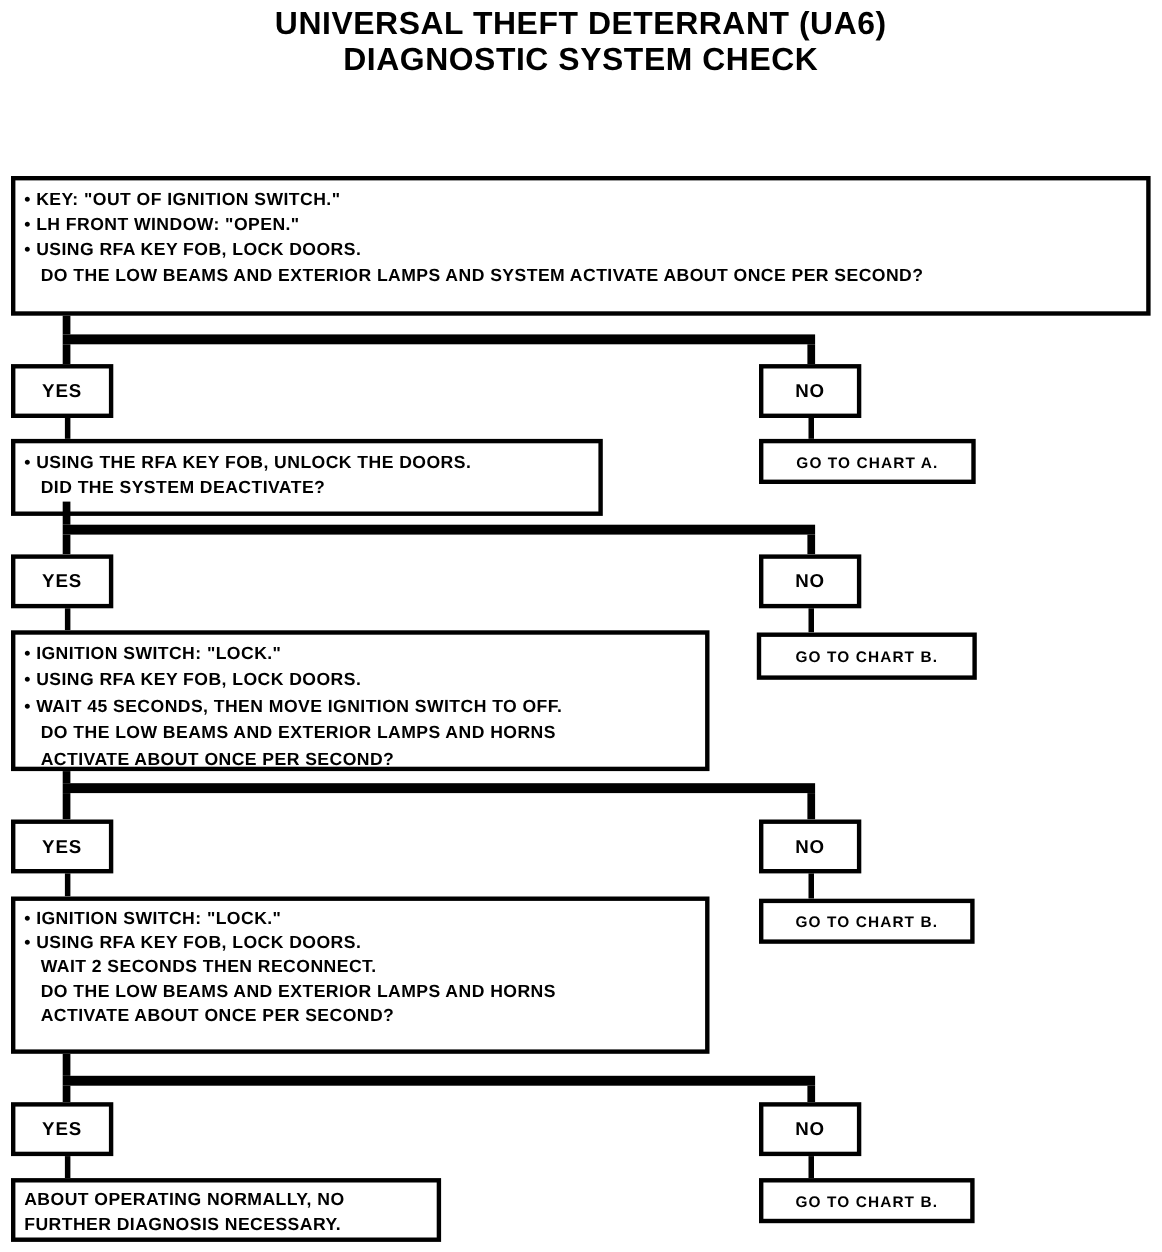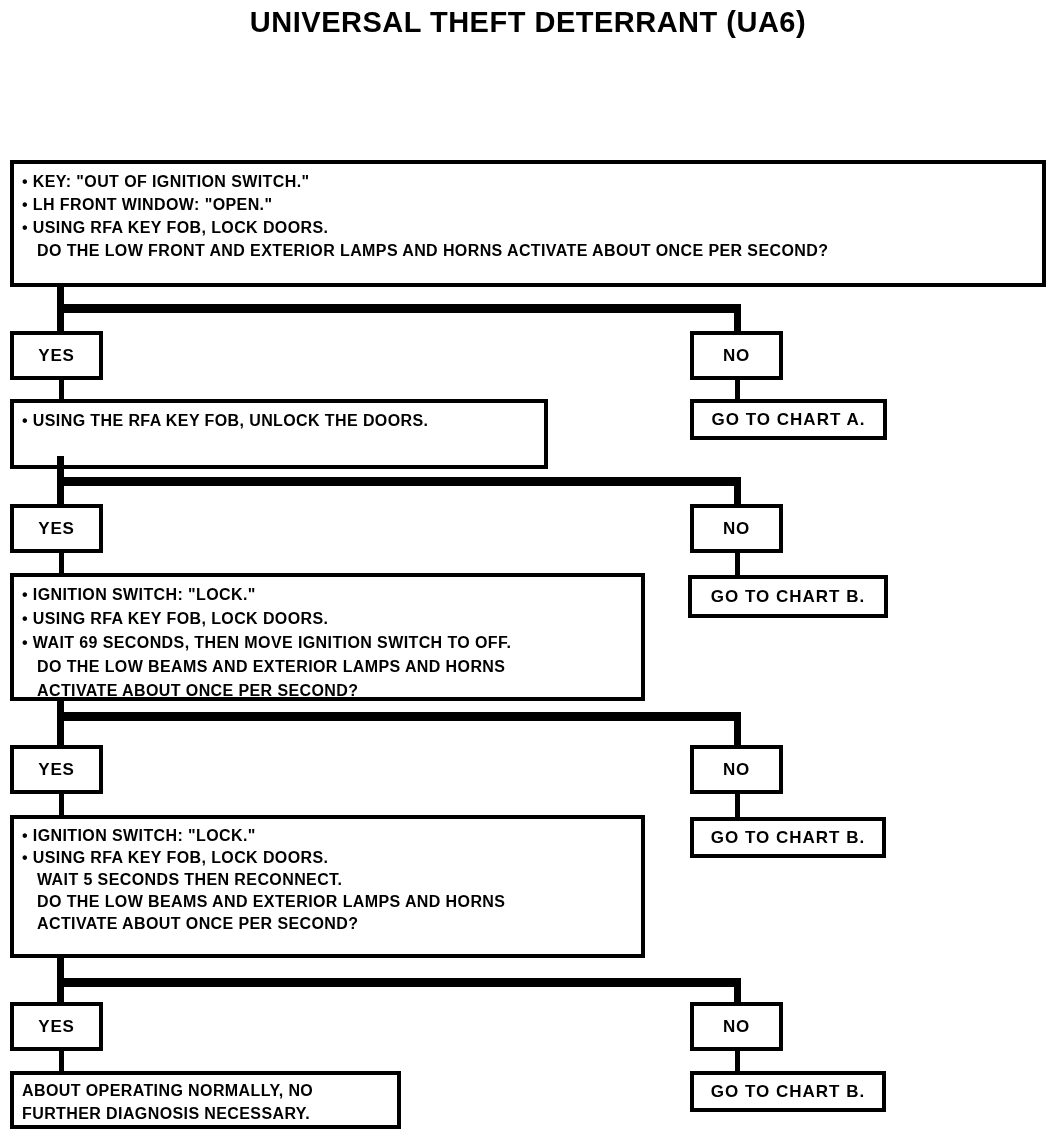--- a/index.html
+++ b/index.html
@@ -21,91 +21,93 @@
   }
   .lh24 .line{line-height:24px;}
   .lh22 .line{line-height:22px;}
   .cont{margin-left:15px;}
   .ans{
     display:flex;align-items:center;justify-content:center;
     font-weight:700;font-size:17px;letter-spacing:0.8px;
   }
   .act{
     display:flex;align-items:center;justify-content:center;
-    font-weight:700;font-size:17px;letter-spacing:1px;white-space:nowrap;
+    font-weight:700;font-size:14px;letter-spacing:1px;white-space:nowrap;
   }
   .res{padding:4px 8px 0 8px;}
   .v{position:absolute;width:7px;background:#000;}
   .stub{position:absolute;width:5px;background:#000;}
   .bar{position:absolute;height:9px;background:#000;left:57px;width:684px;}
 </style>
 </head>
 <body>
 
 <div id="page">
 
   <div class="title">
     <div>UNIVERSAL THEFT DETERRANT (UA6)</div>
+    <div>DIAGNOSTIC SYSTEM CHECK</div>
   </div>
 
   <div class="box qbox" style="left:10px;top:160px;width:1036px;height:127px;">
     <div class="line">• KEY: "OUT OF IGNITION SWITCH."</div>
     <div class="line">• LH FRONT WINDOW: "OPEN."</div>
     <div class="line">• USING RFA KEY FOB, LOCK DOORS.</div>
-    <div class="line cont">DO THE LOW FRONT AND EXTERIOR LAMPS AND HORNS ACTIVATE ABOUT ONCE PER SECOND?</div>
+    <div class="line cont">DO THE LOW BEAMS AND EXTERIOR LAMPS AND SYSTEM ACTIVATE ABOUT ONCE PER SECOND?</div>
   </div>
 
   <div class="v" style="left:57px;top:287px;height:17px;"></div>
   <div class="bar" style="top:304px;"></div>
   <div class="v" style="left:57px;top:313px;height:18px;"></div>
   <div class="v" style="left:734px;top:313px;height:18px;"></div>
 
   <div class="box ans" style="left:10px;top:331px;width:93px;height:49px;">YES</div>
   <div class="box ans" style="left:690px;top:331px;width:93px;height:49px;">NO</div>
   <div class="stub" style="left:59px;top:380px;height:19px;"></div>
   <div class="stub" style="left:735px;top:380px;height:19px;"></div>
 
   <div class="box qbox" style="left:10px;top:399px;width:538px;height:70px;">
     <div class="line">• USING THE RFA KEY FOB, UNLOCK THE DOORS.</div>
+    <div class="line cont">DID THE SYSTEM DEACTIVATE?</div>
   </div>
   <div class="box act" style="left:690px;top:399px;width:197px;height:41px;">GO TO CHART A.</div>
 
   <div class="v" style="left:57px;top:456px;height:21px;"></div>
   <div class="bar" style="top:477px;"></div>
   <div class="v" style="left:57px;top:486px;height:18px;"></div>
   <div class="v" style="left:734px;top:486px;height:18px;"></div>
 
   <div class="box ans" style="left:10px;top:504px;width:93px;height:49px;">YES</div>
   <div class="box ans" style="left:690px;top:504px;width:93px;height:49px;">NO</div>
   <div class="stub" style="left:59px;top:553px;height:20px;"></div>
   <div class="stub" style="left:735px;top:553px;height:22px;"></div>
 
   <div class="box qbox lh24" style="left:10px;top:573px;width:635px;height:128px;">
     <div class="line">• IGNITION SWITCH: "LOCK."</div>
     <div class="line">• USING RFA KEY FOB, LOCK DOORS.</div>
-    <div class="line">• WAIT 69 SECONDS, THEN MOVE IGNITION SWITCH TO OFF.</div>
+    <div class="line">• WAIT 45 SECONDS, THEN MOVE IGNITION SWITCH TO OFF.</div>
     <div class="line cont">DO THE LOW BEAMS AND EXTERIOR LAMPS AND HORNS</div>
     <div class="line cont">ACTIVATE ABOUT ONCE PER SECOND?</div>
   </div>
   <div class="box act" style="left:688px;top:575px;width:200px;height:43px;">GO TO CHART B.</div>
 
   <div class="v" style="left:57px;top:701px;height:11px;"></div>
   <div class="bar" style="top:712px;"></div>
   <div class="v" style="left:57px;top:721px;height:24px;"></div>
   <div class="v" style="left:734px;top:721px;height:24px;"></div>
 
   <div class="box ans" style="left:10px;top:745px;width:93px;height:49px;">YES</div>
   <div class="box ans" style="left:690px;top:745px;width:93px;height:49px;">NO</div>
   <div class="stub" style="left:59px;top:794px;height:21px;"></div>
   <div class="stub" style="left:735px;top:794px;height:23px;"></div>
 
   <div class="box qbox lh22" style="left:10px;top:815px;width:635px;height:143px;">
     <div class="line">• IGNITION SWITCH: "LOCK."</div>
     <div class="line">• USING RFA KEY FOB, LOCK DOORS.</div>
-    <div class="line cont">WAIT 5 SECONDS THEN RECONNECT.</div>
+    <div class="line cont">WAIT 2 SECONDS THEN RECONNECT.</div>
     <div class="line cont">DO THE LOW BEAMS AND EXTERIOR LAMPS AND HORNS</div>
     <div class="line cont">ACTIVATE ABOUT ONCE PER SECOND?</div>
   </div>
   <div class="box act" style="left:690px;top:817px;width:196px;height:41px;">GO TO CHART B.</div>
 
   <div class="v" style="left:57px;top:958px;height:20px;"></div>
   <div class="bar" style="top:978px;"></div>
   <div class="v" style="left:57px;top:987px;height:15px;"></div>
   <div class="v" style="left:734px;top:987px;height:15px;"></div>
 

